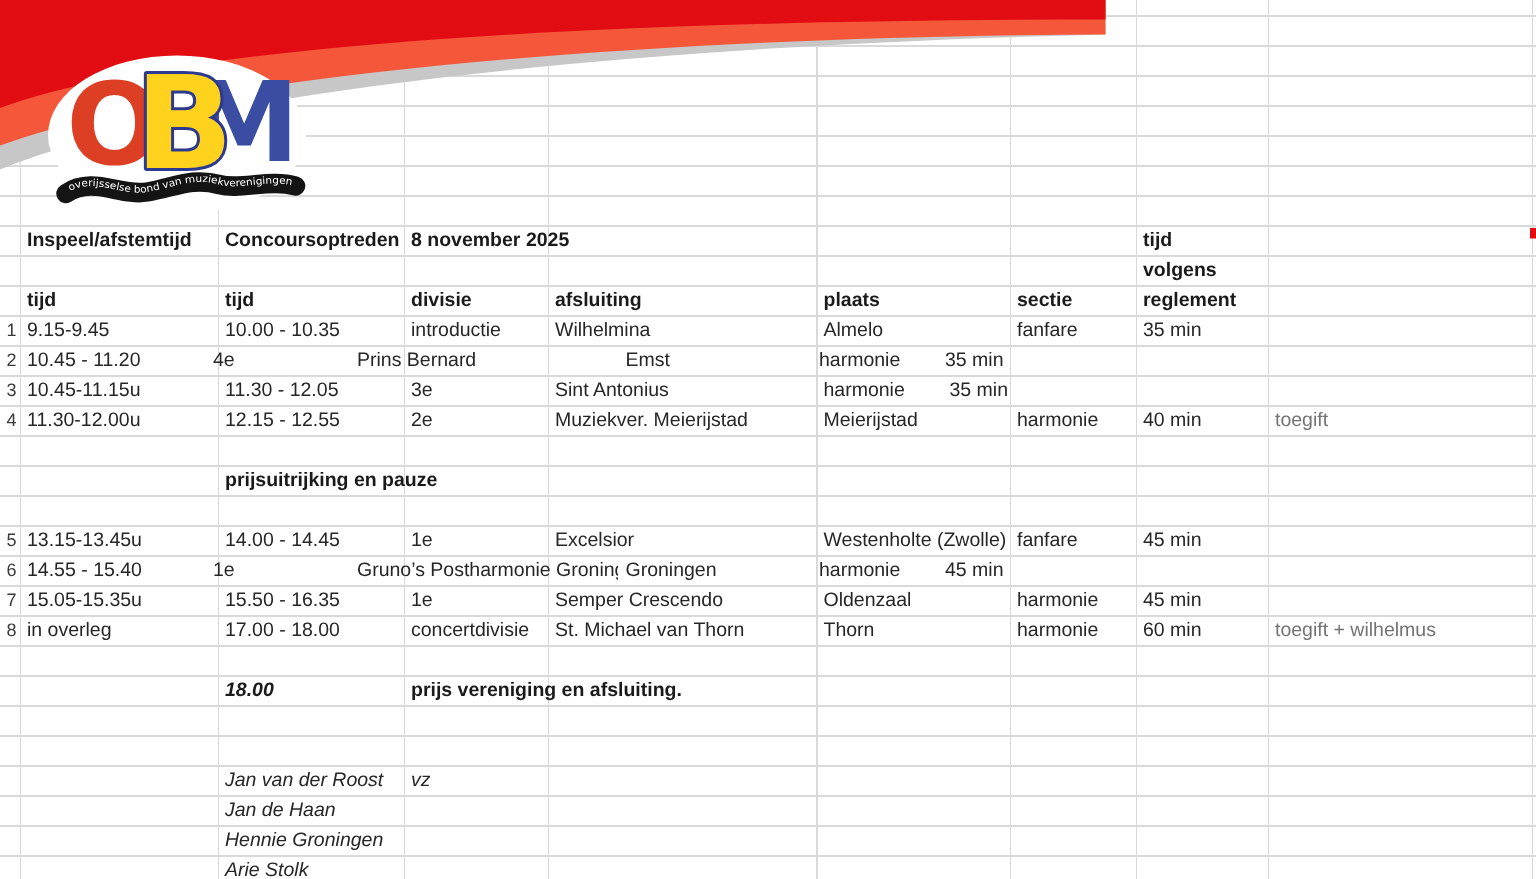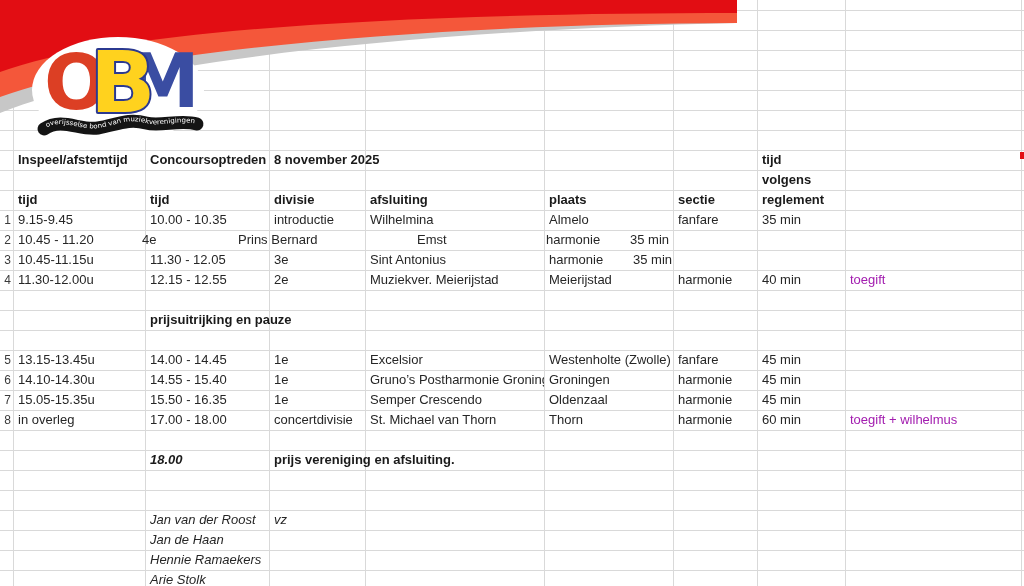--- a/index.html
+++ b/index.html
@@ -16,21 +16,21 @@
   .row{position:absolute;left:0;display:flex;height:20px;width:1022px;}
   .cell{
     box-sizing:border-box;height:20px;line-height:20px;
     font-size:13px;white-space:pre;padding-left:5px;flex:none;
   }
   .c0{width:13px;text-align:right;padding-left:0;padding-right:2px;font-size:12px;color:#3a3a3a;}
   .c1{width:132px;} .c2{width:124px;} .c3{width:96px;} .c4{width:179px;}
   .c5{width:129px;} .c6{width:84px;} .c7{width:88px;} .c8{width:177px;}
   .b{font-weight:bold;color:#1a1a1a;}
   .i{font-style:italic;}
-  .red{color:#a21caf;}
+  .red{color:#737373;}
   .clip{overflow:hidden;}
   .ov{overflow:visible;}
 </style>
 </head>
 <body>
 
 <svg id="gridlines" width="1024" height="586" shape-rendering="crispEdges">
     <line x1="13.5" y1="0" x2="13.5" y2="586" stroke="#d9d9d9" stroke-width="1"></line>
     <line x1="145.5" y1="0" x2="145.5" y2="586" stroke="#d9d9d9" stroke-width="1"></line>
     <line x1="269.5" y1="0" x2="269.5" y2="586" stroke="#d9d9d9" stroke-width="1"></line>
@@ -184,21 +184,20 @@
     <div class="cell c3">1e</div>
     <div class="cell c4">Excelsior</div>
     <div class="cell c5 ov">Westenholte (Zwolle)</div>
     <div class="cell c6">fanfare</div>
     <div class="cell c7">45 min</div>
     <div class="cell c8 red"></div>
   </div>
 
   <div class="row" style="top:370px">
     <div class="cell c0">6</div>
-    <div class="cell c1">14.10-14.30u</div>
     <div class="cell c2">14.55 - 15.40</div>
     <div class="cell c3">1e</div>
     <div class="cell c4 clip">Gruno’s Postharmonie Groningen</div>
     <div class="cell c5">Groningen</div>
     <div class="cell c6">harmonie</div>
     <div class="cell c7">45 min</div>
     <div class="cell c8 red"></div>
   </div>
 
   <div class="row" style="top:390px">
@@ -243,21 +242,21 @@
   <div class="row" style="top:530px">
     <div class="cell c0"></div>
     <div class="cell c1"></div>
     <div class="cell c2 i ov">Jan de Haan</div>
     <div class="cell c3 i"></div>
   </div>
 
   <div class="row" style="top:550px">
     <div class="cell c0"></div>
     <div class="cell c1"></div>
-    <div class="cell c2 i ov">Hennie Ramaekers</div>
+    <div class="cell c2 i ov">Hennie Groningen</div>
     <div class="cell c3 i"></div>
   </div>
 
   <div class="row" style="top:570px">
     <div class="cell c0"></div>
     <div class="cell c1"></div>
     <div class="cell c2 i ov">Arie Stolk</div>
     <div class="cell c3 i"></div>
   </div>
 

